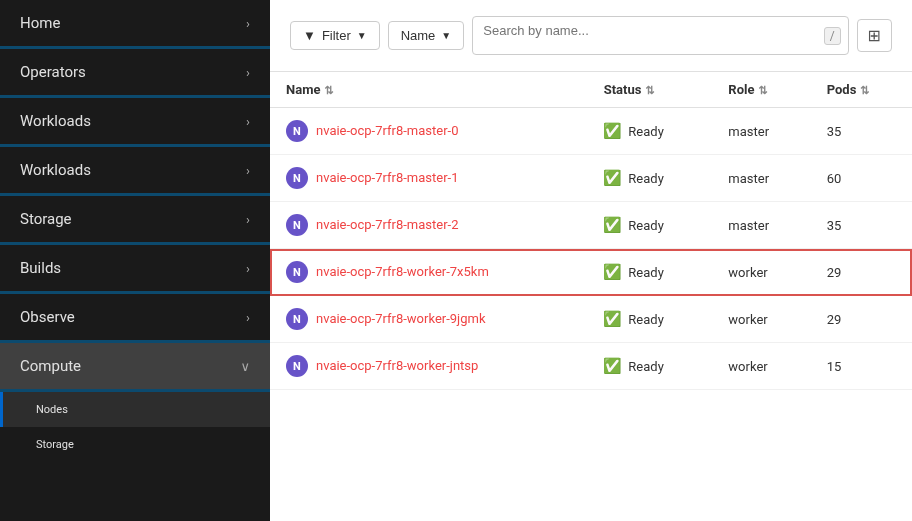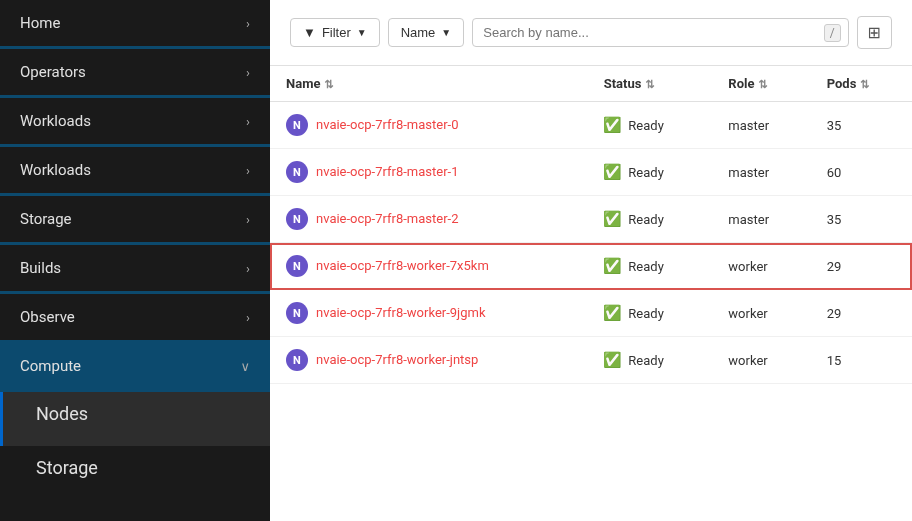--- a/index.html
+++ b/index.html
@@ -19,28 +19,28 @@
     .sidebar-item {
       display: flex;
       align-items: center;
       justify-content: space-between;
       padding: 14px 20px;
       cursor: pointer;
       font-size: 15px;
       color: #e0e0e0;
       border-bottom: 3px solid #0c4a6e;
     }
-    .sidebar-item.active { background: #0c4a6e; }
+    .sidebar-item.active { background: #404040; }
     .sidebar-item .chevron { font-size: 13px; color: #aaa; }
     .sidebar-sub-item {
       display: flex;
       align-items: center;
-      padding: 11px 20px 22px 36px;
-      cursor: pointer;
-      font-size: 18px;
+      padding: 11px 20px 11px 36px;
+      cursor: pointer;
+      font-size: 11px;
       color: #e0e0e0;
     }
     .sidebar-sub-item.active {
       background: #2d2d2d;
       border-left: 3px solid #06c;
       padding-left: 33px;
     }
 
     
     .main {
@@ -84,21 +84,21 @@
       color: #333;
     }
     .search-input-wrap {
       flex: 1;
       position: relative;
       display: flex;
       align-items: center;
     }
     .search-input {
       width: 100%;
-      padding: 6px 30px 6px 10px;
+      padding: 6px 30px 16px 10px;
       border: 1px solid #ccc;
       border-radius: 4px;
       font-size: 13px;
       color: #555;
       outline: none;
     }
     .search-shortcut {
       position: absolute;
       right: 8px;
       color: #888;

